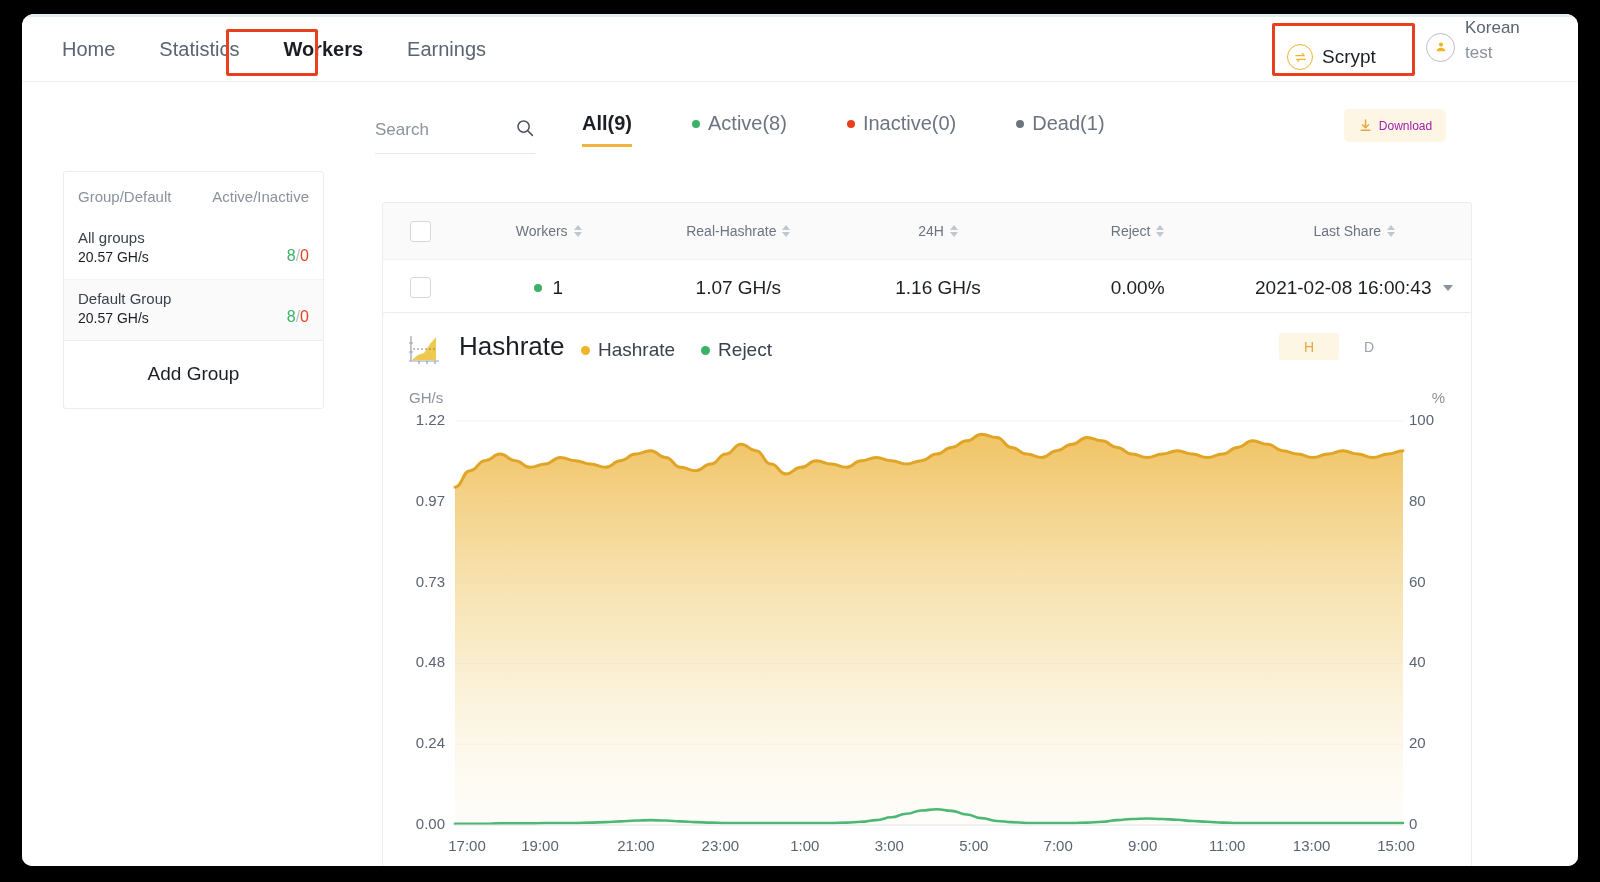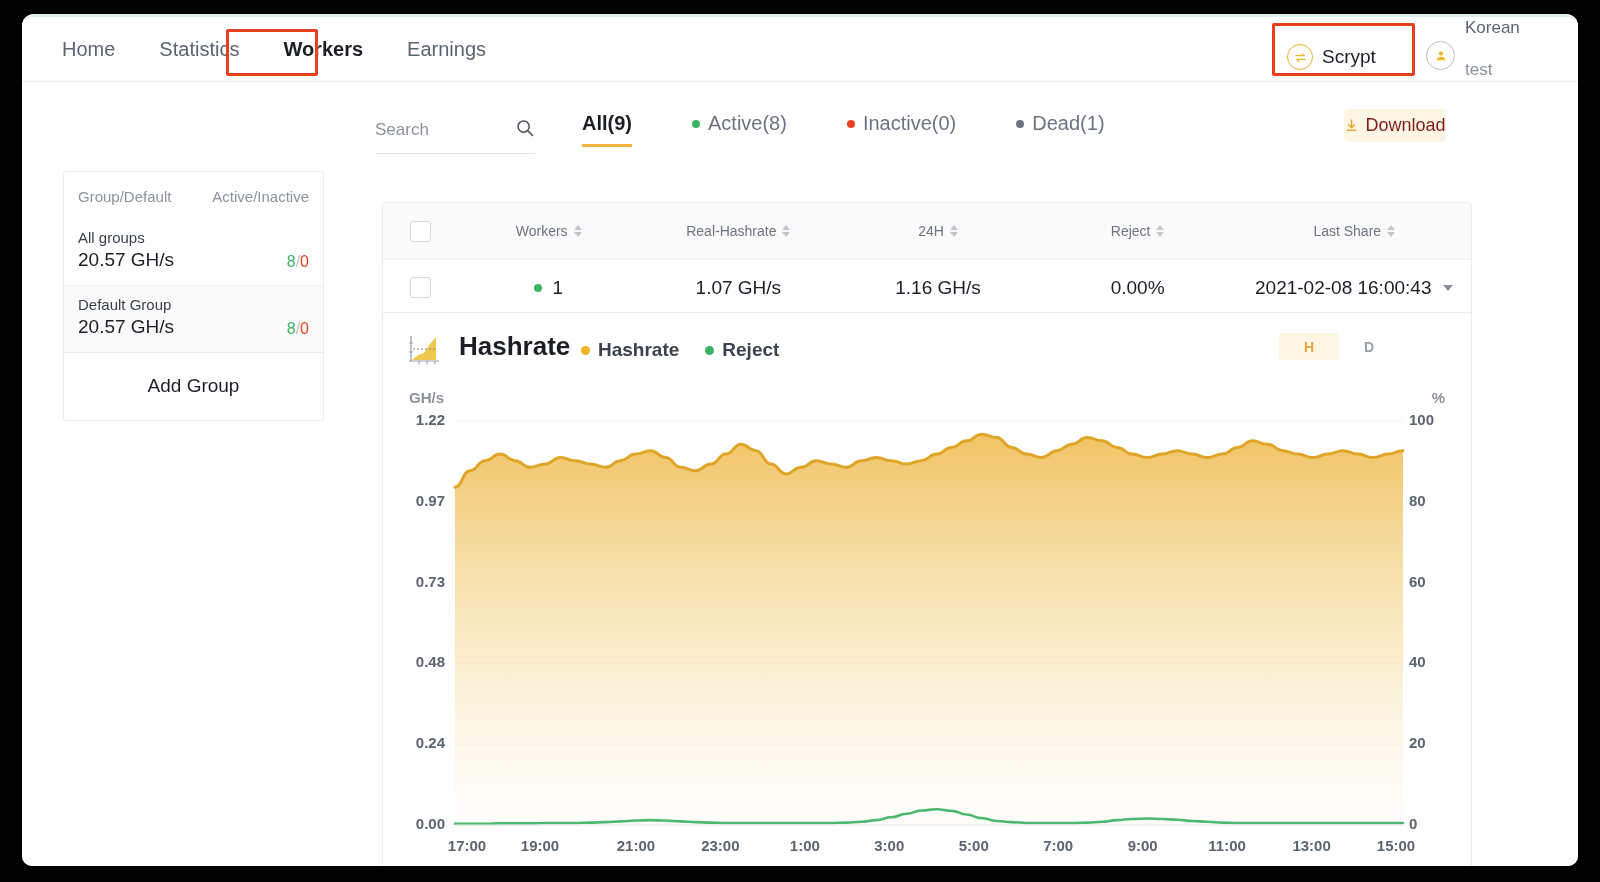--- a/index.html
+++ b/index.html
@@ -117,21 +117,21 @@
   .user-lang {
     font-size: 17px;
     color: #5b6472;
     white-space: nowrap;
     margin-top: -6px;
   }
   .user-name {
     font-size: 17px;
     color: #8a929c;
     white-space: nowrap;
-    margin-top: 21px;
+    margin-top: 4px;
   }
 
   
   .page {
     position: absolute;
     left: 0; top: 68px;
     width: 100%;
     height: 784px;
     background: #fff;
   }
@@ -196,22 +196,22 @@
     position: absolute;
     left: 1322px; top: 9px;
     width: 102px; height: 33px;
     background: #fdf6e4;
     border-radius: 5px;
     display: flex; align-items: center; justify-content: center;
     gap: 6px;
     cursor: pointer;
   }
   .download-btn span {
-    font-size: 18px;
-    color: #7f1d1d;
+    font-size: 12px;
+    color: #a21caf;
   }
 
   
   .group-panel {
     position: absolute;
     left: 41px; top: 89px;
     width: 261px;
     border: 1px solid #ededed;
     border-radius: 3px;
     background: #fff;
@@ -229,21 +229,21 @@
     cursor: pointer;
     border-top: 1px solid #f4f4f4;
   }
   .group-row.sel { background: #fafafa; }
   .group-row .gname {
     font-size: 15px;
     color: #3a424e;
     margin-bottom: 3px;
   }
   .group-row .ghash {
-    font-size: 19px;
+    font-size: 14px;
     color: #1b1f25;
   }
   .group-row .gcount {
     position: absolute;
     right: 14px; bottom: 14px;
     font-size: 16px;
   }
   .cnt-a { color: #3bb366; }
   .cnt-sep { color: #b9bec7; }
   .cnt-i { color: #e8401f; }
@@ -332,21 +332,20 @@
   
   .chart-card {
     position: absolute;
     left: 360px; top: 230px;
     width: 1090px;
     height: 560px;
     border: 1px solid #ededed;
     border-radius: 3px;
     background: #fff;
     overflow: hidden;
-    font-weight: bold;
   }
   .chart-head {
     position: absolute;
     left: 0; top: 0;
     width: 100%; height: 72px;
   }
   .chart-icon {
     position: absolute; left: 22px; top: 20px;
   }
   .chart-title {

